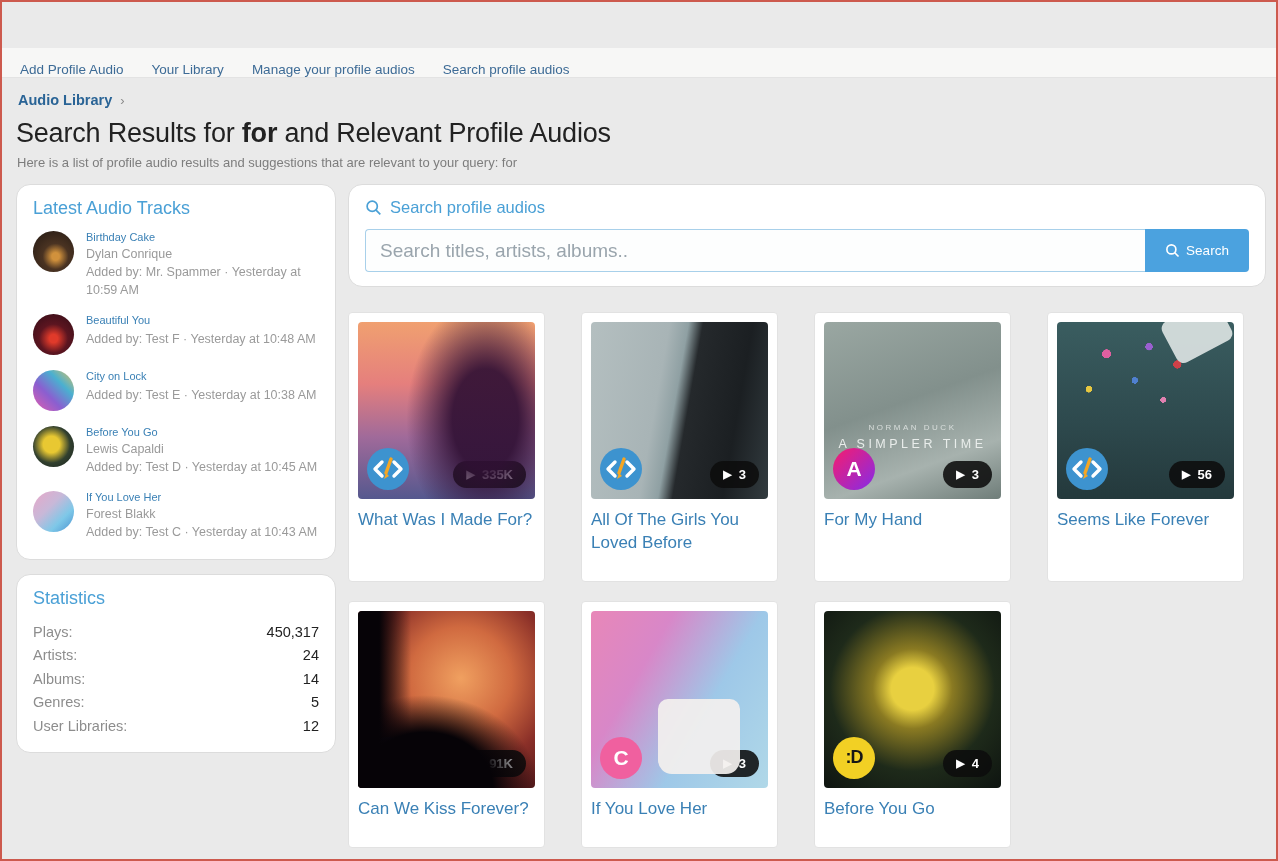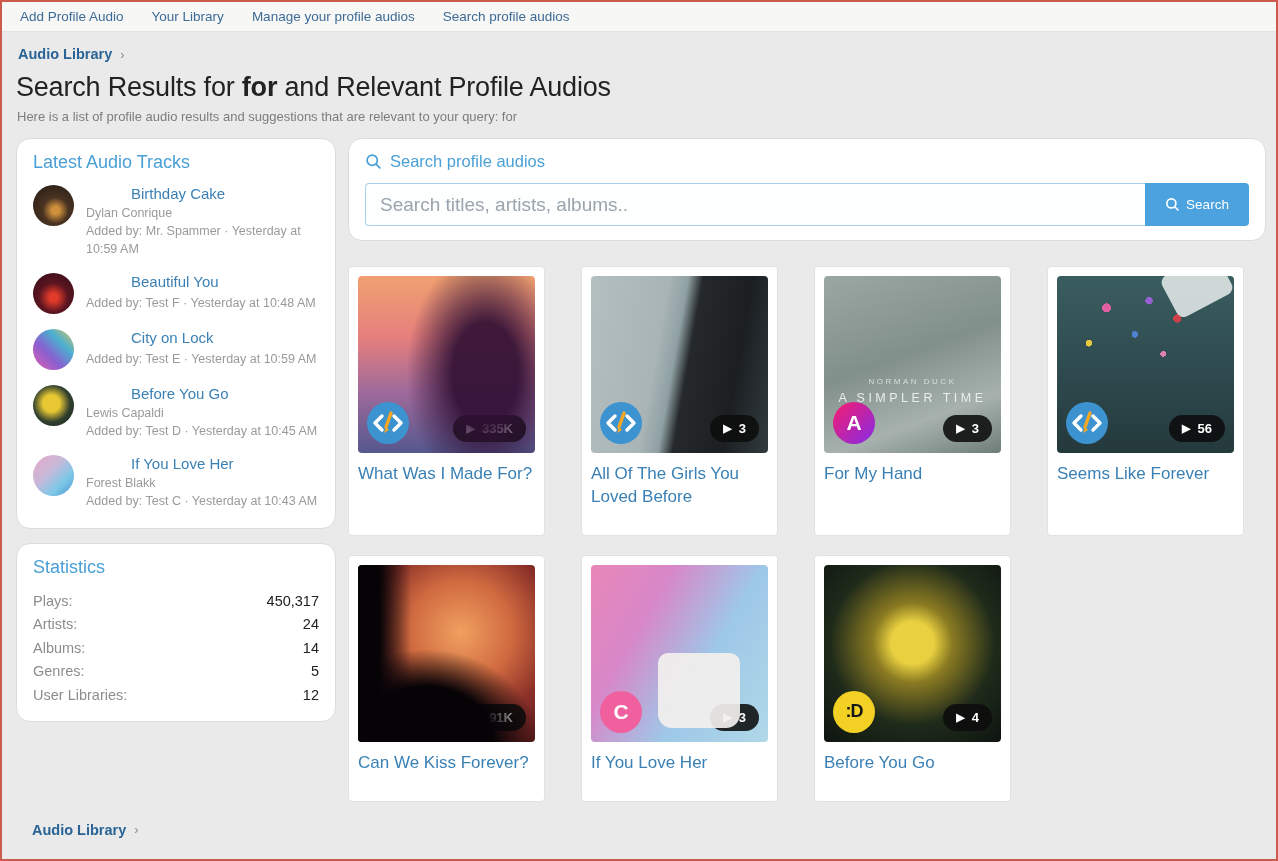--- a/index.html
+++ b/index.html
@@ -7,21 +7,21 @@
   body {
     font-family: "Liberation Sans", sans-serif;
     background: #eaeaea;
     border: 2px solid #cd5a4e;
     overflow: hidden;
     color: #2b2b2b;
   }
   
   .topnav {
     height: 30px; background: #f7f7f6; border-bottom: 1px solid #e3e3e3;
-    display: flex; align-items: center; gap: 28px; padding: 0 18px;
+    display: flex; align-items: flex-end; gap: 28px; padding: 0 18px; margin-top: 46px;
   }
   .topnav a { font-size: 13.5px; color: #3d6b96; text-decoration: none; cursor: pointer; }
   
   .content { padding: 10px 10px 0 14px; }
   .crumb { display: flex; align-items: center; gap: 8px; margin: 4px 0 10px 2px; }
   .crumb .lbl { font-size: 14.5px; font-weight: bold; color: #2a6496; cursor: pointer; }
   .crumb .chev { font-size: 13px; color: #8a8a8a; }
   h1 { font-size: 27px; font-weight: 400; color: #222; letter-spacing: -0.2px; }
   h1 b { font-weight: 700; }
   .subtitle { font-size: 13px; color: #7d7d7d; margin: 6px 0 14px 1px; }
@@ -31,21 +31,21 @@
   .main { flex: 1; }
   .panel {
     background: #fff; border: 1px solid #dcdcdc; border-radius: 14px;
     padding: 13px 16px 14px 16px; margin-bottom: 14px;
   }
   .panel-h { font-size: 18px; color: #4aa0d6; margin-bottom: 12px; font-weight: 400; }
   
   .track { display: flex; gap: 12px; margin-bottom: 15px; }
   .track:last-child { margin-bottom: 4px; }
   .avatar { width: 41px; height: 41px; border-radius: 50%; flex: none; }
-  .t-title { font-size: 15px; color: #3a80b5; line-height: 1.25; cursor: pointer; margin-left: 45px; }
+  .t-title { font-size: 11px; color: #3a80b5; line-height: 1.25; cursor: pointer; }
   .t-artist { font-size: 12.5px; color: #9a9a9a; margin-top: 2px; }
   .t-artist:empty { display: none; }
   .t-added { font-size: 12.5px; color: #9a9a9a; margin-top: 2px; line-height: 1.45; }
   .av0 { background: radial-gradient(circle at 55% 62%, #d1913c 0 11%, #4a3322 38%, #201712 100%); }
   .av1 { background: radial-gradient(circle at 50% 60%, #e03a2a 0 13%, #5c1520 45%, #300d17 100%); }
   .av2 { background: linear-gradient(45deg, #e35fae 0%, #8a5fd0 38%, #4ab0d0 68%, #e3c05f 100%); }
   .av3 { background: radial-gradient(circle at 45% 45%, #e8c832 0 26%, #32402f 58%, #141d1a 100%); }
   .av4 { background: linear-gradient(135deg, #e8a8c8 0%, #c8b8d8 40%, #7ec8e8 70%, #4a90d0 100%); }
   
   .stat-row { display: flex; justify-content: space-between; font-size: 14.5px; line-height: 1.62; }
@@ -164,21 +164,21 @@
             <div class="t-title">Beautiful You</div>
 
             <div class="t-added">Added by: Test F · Yesterday at 10:48 AM</div>
           </div>
         </div>
         <div class="track">
           <div class="avatar av2"></div>
           <div>
             <div class="t-title">City on Lock</div>
 
-            <div class="t-added">Added by: Test E · Yesterday at 10:59 AM</div>
+            <div class="t-added">Added by: Test E · Yesterday at 10:38 AM</div>
           </div>
         </div>
         <div class="track">
           <div class="avatar av3"></div>
           <div>
             <div class="t-title">Before You Go</div>
             <div class="t-artist">Lewis Capaldi</div>
             <div class="t-added">Added by: Test D · Yesterday at 10:45 AM</div>
           </div>
         </div>

